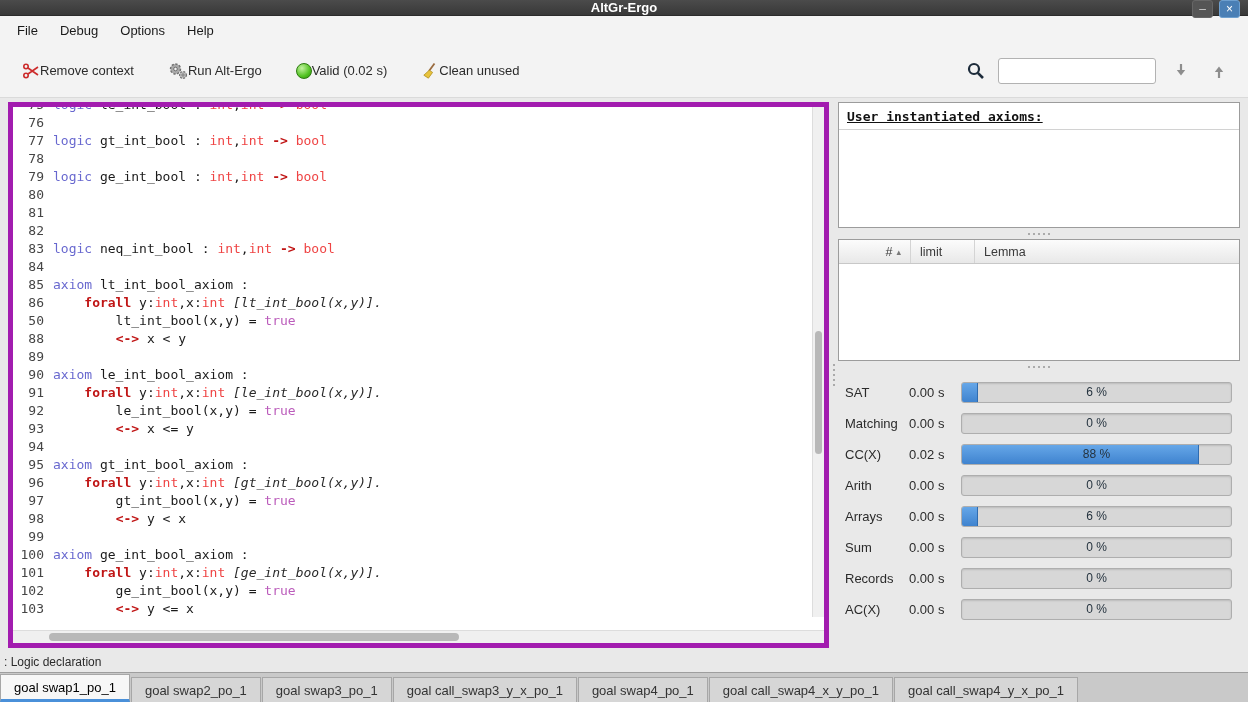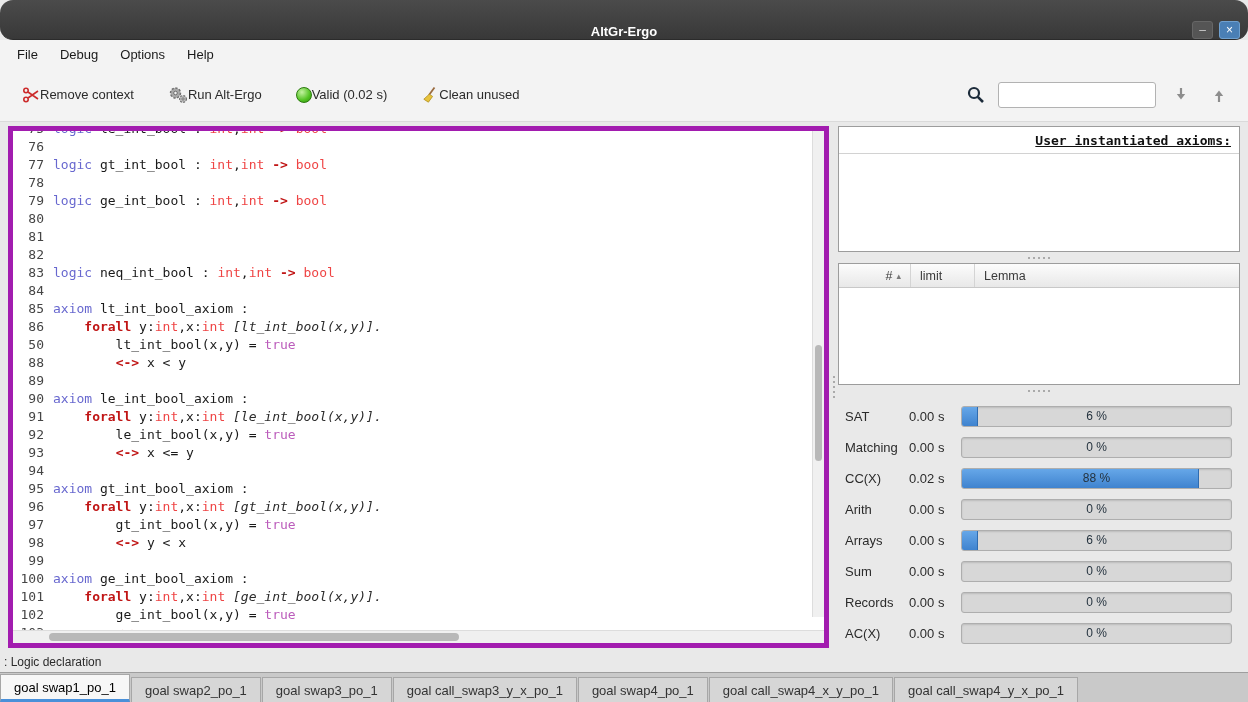--- a/index.html
+++ b/index.html
@@ -2,21 +2,21 @@
 <html><head>
 <meta charset="utf-8">
 <style>
   * { margin:0; padding:0; box-sizing:border-box; }
   html,body { width:1248px; height:702px; overflow:hidden; }
   body { font-family:"Liberation Sans", sans-serif; background:#e9e9e9; font-size:13px; color:#1a1a1a; }
 
   .window { width:1248px; height:702px; display:flex; flex-direction:column; }
 
   
-  .titlebar { height:40px; flex:none; background:linear-gradient(#4b4b4b,#383838); border-bottom:1px solid #2b2b2b; display:flex; align-items:flex-end; position:relative;border-radius:13px; }
+  .titlebar { height:16px; flex:none; background:linear-gradient(#4b4b4b,#383838); border-bottom:1px solid #2b2b2b; display:flex; align-items:flex-start; position:relative; }
   .titlebar .title { position:absolute; left:0; right:0; text-align:center; color:#fff; font-weight:bold; font-size:13px; }
   .win-controls { margin-left:auto; display:flex; gap:6px; padding-right:8px; z-index:2; }
   .win-btn { width:21px; height:18px; display:flex; align-items:center; justify-content:center; border-radius:3px; font-size:12px; line-height:1; cursor:default; }
   .win-btn.min { background:#555; border:1px solid #666; color:#ccc; }
   .win-btn.close { background:#4a7fb5; border:1px solid #6fa0cf; color:#fff; }
 
   
   .menubar { height:28px; flex:none; background:#f3f3f3; display:flex; align-items:center; padding-left:6px; color:#1a1a1a; }
   .menu-item { padding:5px 11px;text-align:center; }
 
@@ -46,21 +46,21 @@
   .vthumb { position:absolute; left:2px; right:2px; top:44%; height:24%; background:#b8b8b8; border-radius:5px; }
   .hscroll { flex:none; height:13px; background:#f0f0f0; border-top:1px solid #ddd; position:relative; }
   .hthumb { position:absolute; top:2px; height:8px; left:36px; width:410px; background:#b8b8b8; border-radius:5px; }
 
   .vsash { width:9px; flex:none; display:flex; flex-direction:column; align-items:center; justify-content:center; gap:3px; }
   .vsash i, .hsash i { width:2px; height:2px; border-radius:50%; background:#949494; display:block; }
 
   
   .right { width:402px; flex:none; display:flex; flex-direction:column; min-height:0; }
   .axioms-box { height:126px; flex:none; background:#fff; border:1px solid #9c9c9c; overflow:hidden; display:flex; flex-direction:column; }
-  .axioms-title { font-family:"DejaVu Sans Mono", monospace; font-size:13px; font-weight:bold; text-decoration:underline; color:#111; padding:6px 8px 5px 8px; border-bottom:1px solid #d2d2d2;text-align:right; }
+  .axioms-title { font-family:"DejaVu Sans Mono", monospace; font-size:13px; font-weight:bold; text-decoration:underline; color:#111; padding:6px 8px 5px 8px; border-bottom:1px solid #d2d2d2; }
   .axioms-body { flex:1; background:#fff; }
   .hsash { height:11px; flex:none; display:flex; align-items:center; justify-content:center; gap:3px; }
   .lemma-box { height:122px; flex:none; background:#fff; border:1px solid #9c9c9c; display:flex; flex-direction:column; }
   .lemma-header { display:flex; height:24px; flex:none; background:linear-gradient(#fcfcfc,#e8e8e8); border-bottom:1px solid #c8c8c8; font-size:12.5px; color:#3a3a3a; }
   .lh-col { display:flex; align-items:center; padding:0 9px; border-right:1px solid #d4d4d4; }
   .lh-col.c1 { width:72px; justify-content:flex-end; gap:4px; }
   .lh-col.c2 { width:64px; }
   .lh-col.c3 { flex:1; border-right:none; }
   .sort-arrow { color:#7a7a7a; font-size:9px; }
   .lemma-body { flex:1; background:#fff; }

